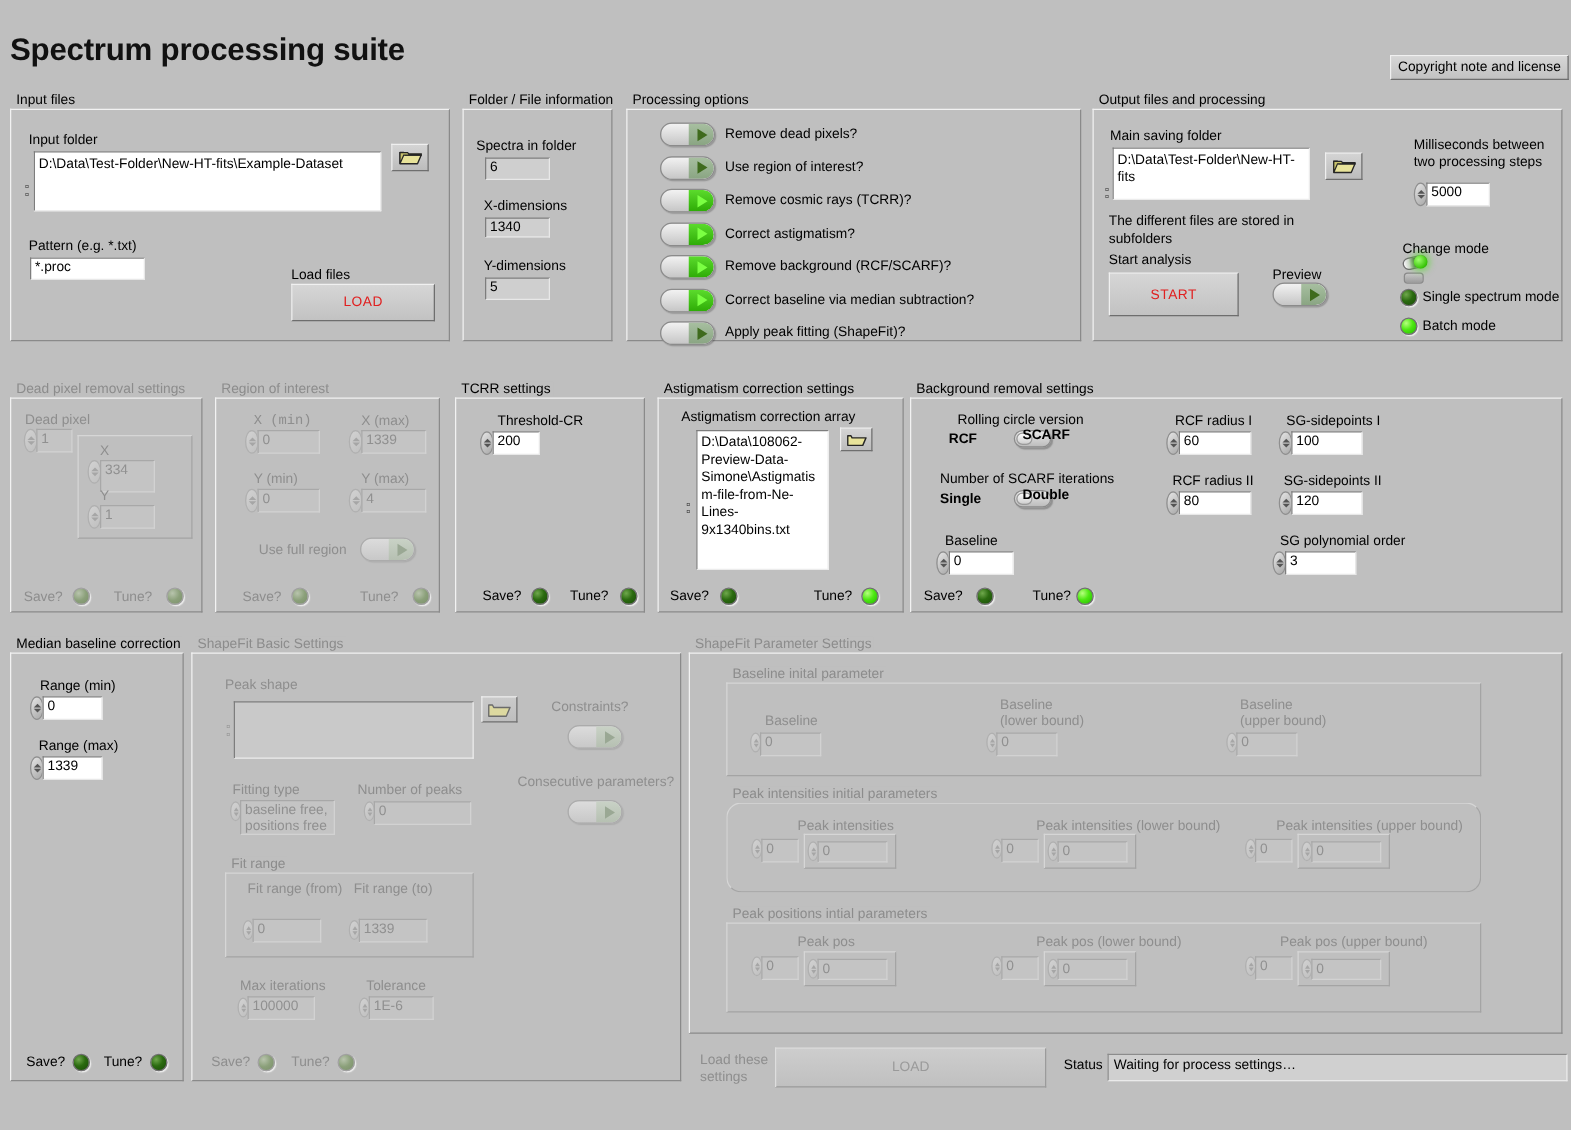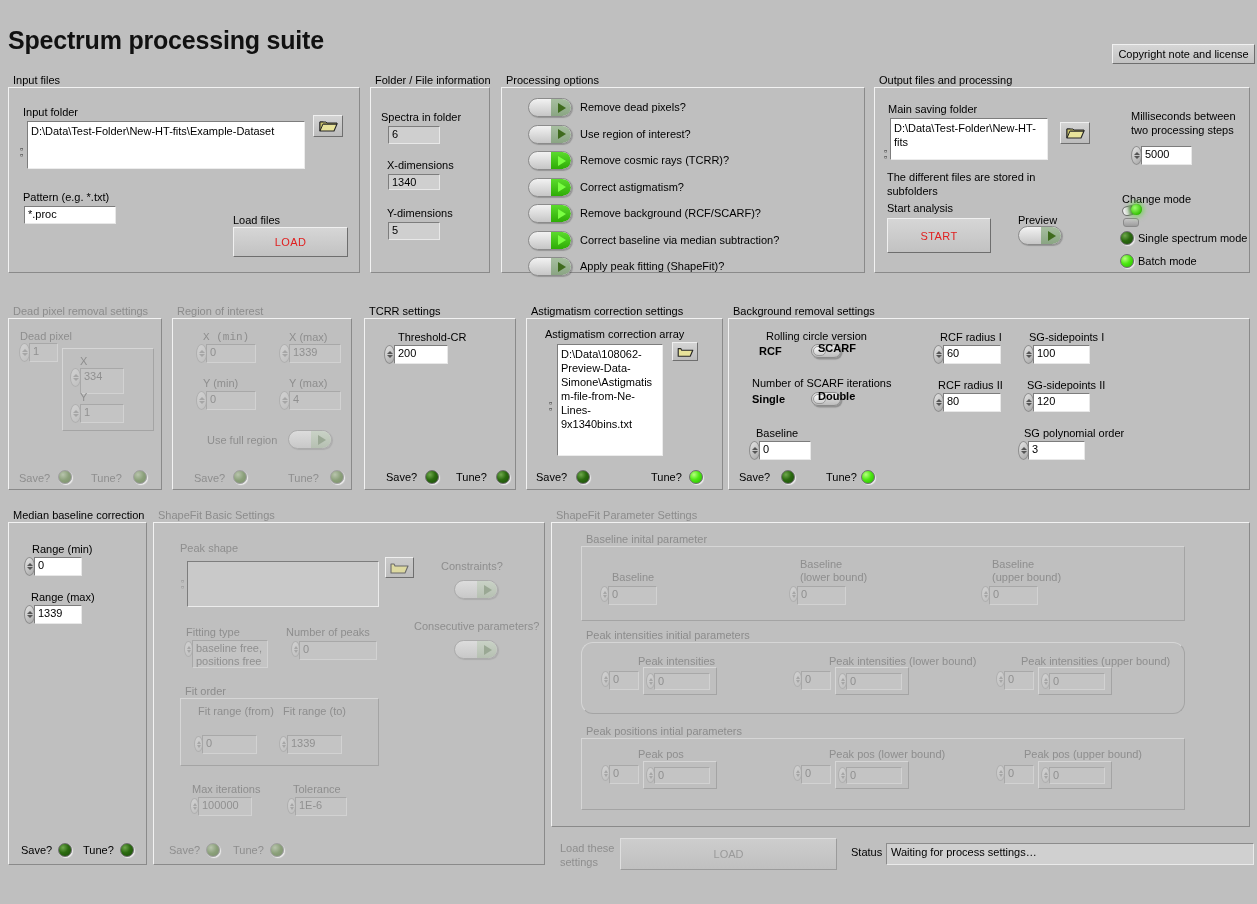--- a/index.html
+++ b/index.html
@@ -392,21 +392,21 @@
 <div class="led dis" style="left:330px; top:470px;"></div>
 
 <div class="grp" style="left:364px; top:318px; width:152px; height:172px;">
   <div class="grp-label">TCRR settings</div>
 </div>
 <div class="lbl" style="left:398px; top:331px;">Threshold-CR</div>
 <div class="spin" style="left:384px; top:345px;">
     <i class="up"></i>
     <i class="dn"></i>
   </div>
-<div class="field" style="left:394px; top:345px; width:54px; height:19px;">200</div>
+<div class="field" style="left:394px; top:345px; width:38px; height:19px;">200</div>
 <div class="lbl" style="left:386px; top:471px;">Save?</div>
 <div class="led off" style="left:425px; top:470px;"></div>
 <div class="lbl" style="left:456px; top:471px;">Tune?</div>
 <div class="led off" style="left:496px; top:470px;"></div>
 
 <div class="grp" style="left:526px; top:318px; width:197px; height:172px;">
   <div class="grp-label">Astigmatism correction settings</div>
 </div>
 <div class="lbl" style="left:545px; top:328px;">Astigmatism correction array</div>
 <div class="pathglyph" style="left:549px; top:400px;"></div>
@@ -527,21 +527,21 @@
   </div>
 <div class="field dis" style="left:192px; top:640px; width:76px; height:28px; line-height:13px; white-space:normal;">baseline free, positions free</div>
 <div class="lbl dim" style="left:286px; top:626px;">Number of peaks</div>
 <div class="spin sm dis" style="left:291px; top:641px;">
     <i class="up"></i>
     <i class="dn"></i>
   </div>
 <div class="field dis" style="left:299px; top:641px; width:78px; height:19px;">0</div>
 
 <div class="grp inner disabled" style="left:180px; top:698px; width:199px; height:68px;">
-  <div class="grp-label">Fit order</div>
+  <div class="grp-label">Fit range</div>
 </div>
 <div class="lbl dim" style="left:198px; top:705px;" style1="">Fit range (from)</div>
 <div class="lbl dim" style="left:283px; top:705px;">Fit range (to)</div>
 <div class="spin sm dis" style="left:194px; top:736px;">
     <i class="up"></i>
     <i class="dn"></i>
   </div>
 <div class="field dis" style="left:202px; top:735px; width:55px; height:19px;">0</div>
 <div class="spin sm dis" style="left:279px; top:736px;">
     <i class="up"></i>

